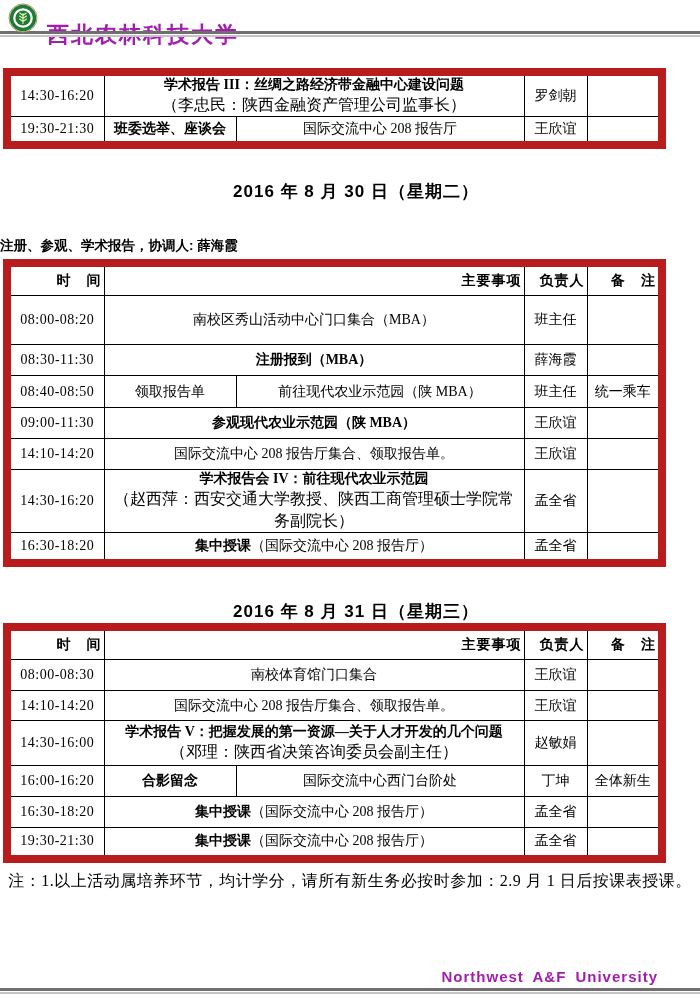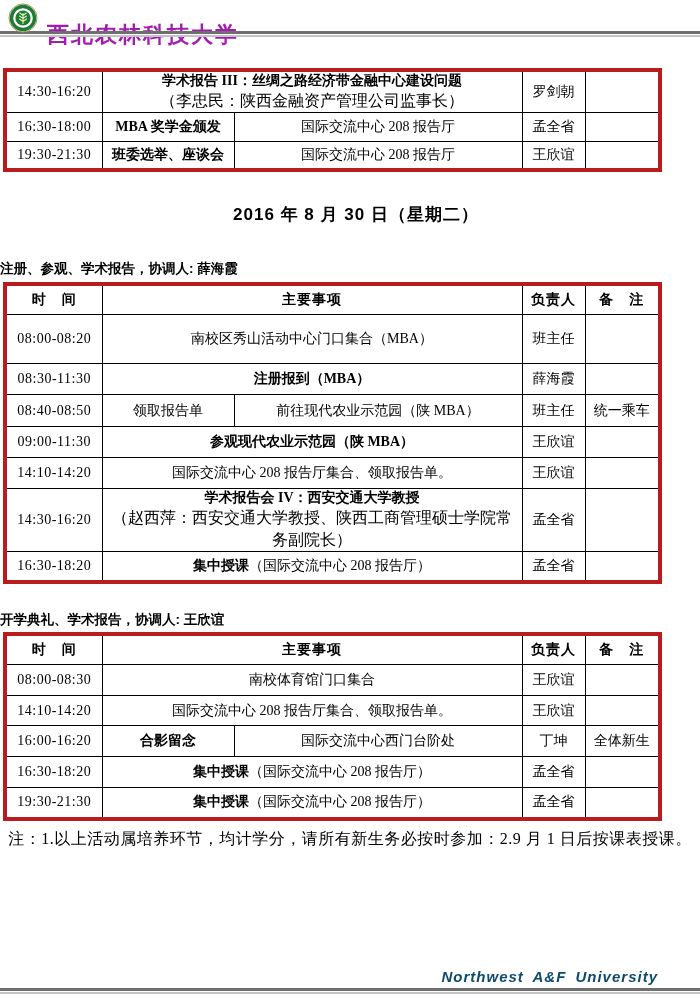--- a/index.html
+++ b/index.html
@@ -18,33 +18,33 @@
   .date-title{text-align:center;font-family:"Liberation Sans","DejaVu Sans",sans-serif;
               font-weight:bold;font-size:17px;letter-spacing:1px;padding-left:12px;}
   .coordinator{text-align:left;font-family:"Liberation Sans","DejaVu Sans",sans-serif;
                font-weight:bold;font-size:13.5px;}
   .sec0{padding-top:32px;}
   .sec1 .date-title{margin-top:31px;}
   .sec1 .coordinator{margin-top:34px;margin-bottom:4px;}
   .sec2 .date-title{margin-top:33px;}
   .sec2 .coordinator{margin-top:27px;margin-bottom:3px;}
   
-  table.sched{border-collapse:collapse;border:4px solid #b91c1c;table-layout:fixed;
+  table.sched{border-collapse:collapse;border:8px solid #b91c1c;table-layout:fixed;
               width:655px;margin-left:3px;}
   .sched th,.sched td{border:1px solid #000;text-align:center;vertical-align:middle;
               padding:0 2px;font-size:14px;line-height:1.3;overflow:hidden;}
-  .sched th{height:28px;font-weight:bold;letter-spacing:1px;}
+  .sched th{height:28px;font-weight:bold;letter-spacing:1px;text-align:right;}
   .col-time{width:97px;} .col-event{width:132px;} .col-loc{width:288px;}
   .col-person{width:63px;} .col-note{width:75px;}
   .time-cell{letter-spacing:0.5px;}
   .subline{font-size:16px;line-height:1.35;}
   .b{font-weight:bold;}
   
   .footnote{margin-top:8px;text-align:center;font-size:16px;letter-spacing:0.5px;}
-  .footer-en{position:absolute;right:42px;bottom:13px;color:#0c4a6e;font-style:italic;
+  .footer-en{position:absolute;right:42px;bottom:13px;color:#a21caf;
              font-weight:bold;font-family:"Liberation Sans","DejaVu Sans",sans-serif;
              font-size:15px;letter-spacing:1px;word-spacing:4px;}
 </style>
 </head>
 <body>
 
 <div class="page">
 
   <div class="hdr">
     <svg class="logo" viewBox="0 0 30 30">
@@ -68,27 +68,20 @@
             <col class="col-note">
           </colgroup>
           <tbody>
             <tr style="height: 42px;">
               <td class="time-cell">14:30-16:20</td>
               <td colspan="2">
                 <div class="mainline"><span class="b">学术报告 III：丝绸之路经济带金融中心建设问题</span></div>
                 <div class="subline"><span>（李忠民：陕西金融资产管理公司监事长）</span></div>
               </td>
               <td>罗剑朝</td>
-              <td></td>
-            </tr>
-            <tr style="height: 29px;">
-              <td class="time-cell">16:30-18:00</td>
-              <td><span class="b">MBA 奖学金颁发</span></td>
-              <td><span>国际交流中心 208 报告厅</span></td>
-              <td>孟全省</td>
               <td></td>
             </tr>
             <tr style="height: 29px;">
               <td class="time-cell">19:30-21:30</td>
               <td><span class="b">班委选举、座谈会</span></td>
               <td><span>国际交流中心 208 报告厅</span></td>
               <td>王欣谊</td>
               <td></td>
             </tr>
           </tbody>
@@ -149,39 +142,39 @@
               <td class="time-cell">14:10-14:20</td>
               <td colspan="2">
                 <div class="mainline"><span>国际交流中心 208 报告厅集合、领取报告单。</span></div>
               </td>
               <td>王欣谊</td>
               <td></td>
             </tr>
             <tr style="height: 45px;">
               <td class="time-cell">14:30-16:20</td>
               <td colspan="2">
-                <div class="mainline"><span class="b">学术报告会 IV：西安交通大学教授</span></div>
+                <div class="mainline"><span class="b">学术报告会 IV：前往现代农业示范园</span></div>
                 <div class="subline"><span>（赵西萍：西安交通大学教授、陕西工商管理硕士学院常务副院长）</span></div>
               </td>
               <td>孟全省</td>
               <td></td>
             </tr>
             <tr style="height: 31px;">
               <td class="time-cell">16:30-18:20</td>
               <td colspan="2">
                 <div class="mainline"><span class="b">集中授课</span><span>（国际交流中心 208 报告厅）</span></div>
               </td>
               <td>孟全省</td>
               <td></td>
             </tr>
           </tbody>
         </table>
       </section>
       <section class="sec sec2">
-        <div class="coordinator">开学典礼、学术报告，协调人: 王欣谊</div>
+        <div class="date-title">2016 年 8 月 31 日（星期三）</div>
         <table class="sched">
           <colgroup>
             <col class="col-time">
             <col class="col-event">
             <col class="col-loc">
             <col class="col-person">
             <col class="col-note">
           </colgroup>
           <thead>
             <tr>
@@ -201,20 +194,29 @@
               <td></td>
             </tr>
             <tr style="height: 30px;">
               <td class="time-cell">14:10-14:20</td>
               <td colspan="2">
                 <div class="mainline"><span>国际交流中心 208 报告厅集合、领取报告单。</span></div>
               </td>
               <td>王欣谊</td>
               <td></td>
             </tr>
+            <tr style="height: 45px;">
+              <td class="time-cell">14:30-16:00</td>
+              <td colspan="2">
+                <div class="mainline"><span class="b">学术报告 V：把握发展的第一资源—关于人才开发的几个问题</span></div>
+                <div class="subline"><span>（邓理：陕西省决策咨询委员会副主任）</span></div>
+              </td>
+              <td>赵敏娟</td>
+              <td></td>
+            </tr>
             <tr style="height: 31px;">
               <td class="time-cell">16:00-16:20</td>
               <td><span class="b">合影留念</span></td>
               <td><span>国际交流中心西门台阶处</span></td>
               <td>丁坤</td>
               <td>全体新生</td>
             </tr>
             <tr style="height: 31px;">
               <td class="time-cell">16:30-18:20</td>
               <td colspan="2">

